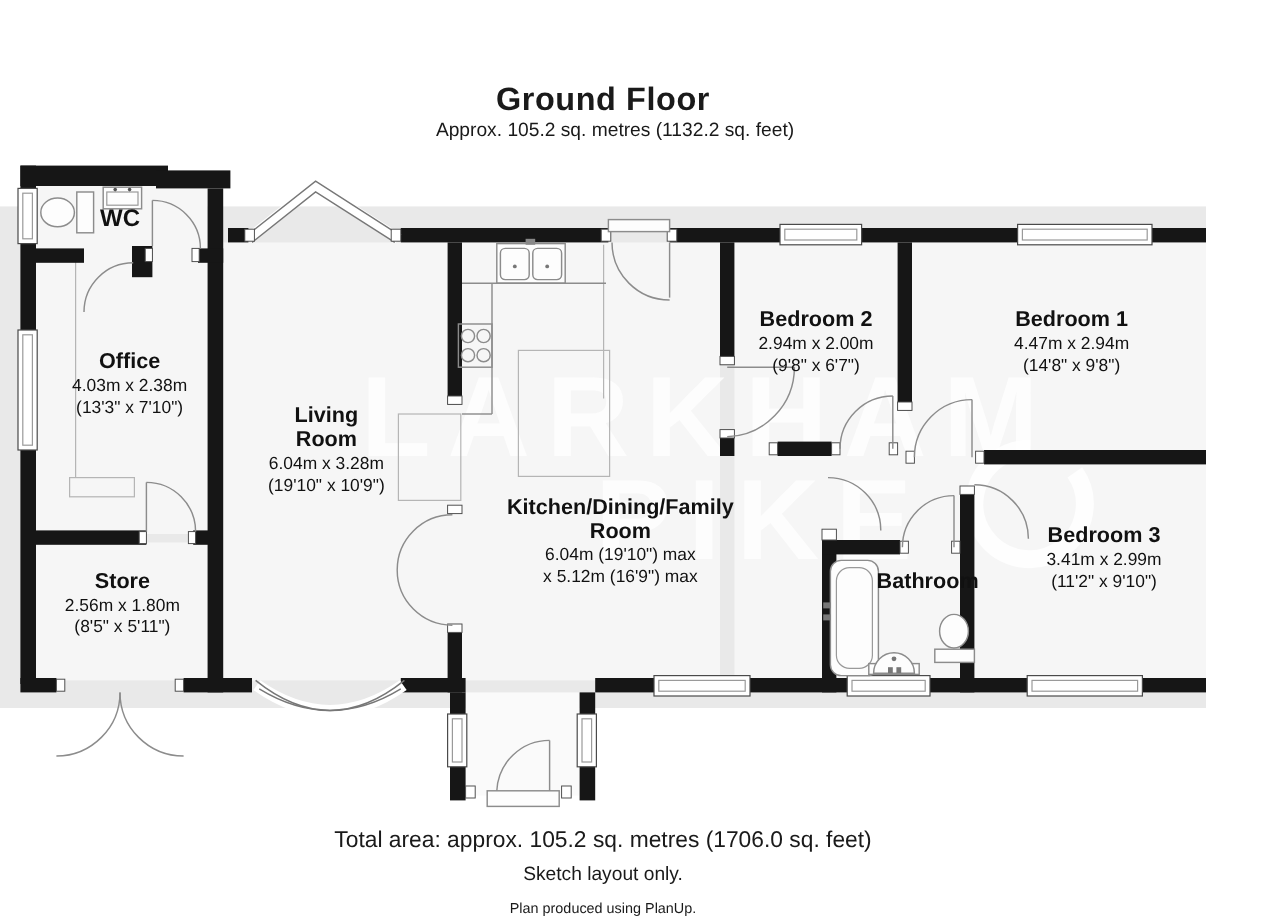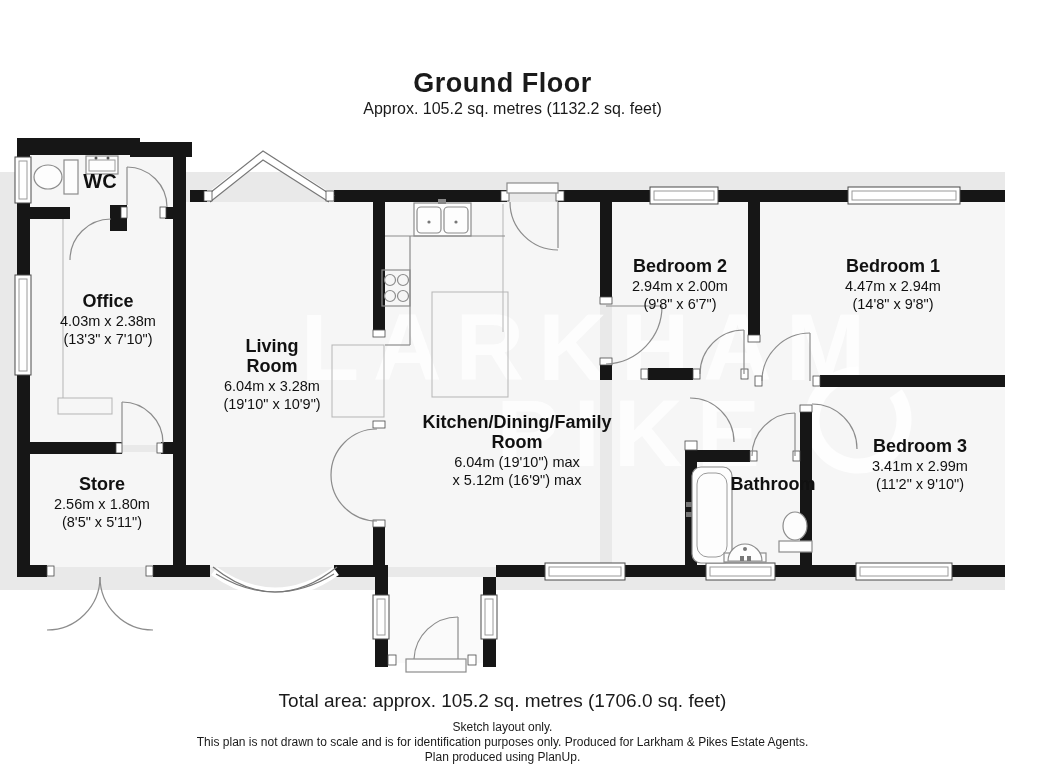--- a/index.html
+++ b/index.html
@@ -2,21 +2,21 @@
 <html><head>
 <meta charset="utf-8">
 <style>
   html,body{margin:0;padding:0;background:#fff;}
   #page{position:relative;width:1005px;height:767px;background:#fff;overflow:hidden;
         font-family:"Liberation Sans", sans-serif;color:#1a1a1a;}
   .ctr{position:absolute;left:0;right:0;text-align:center;}
   #title{top:68px;font-size:27px;font-weight:bold;letter-spacing:.5px;}
   #subtitle{top:100px;font-size:16px;padding-left:20px;}
   #total{top:690px;font-size:19px;}
-  #note1{top:720px;font-size:12px;text-align:center;}
+  #note1{top:720px;font-size:16px;text-align:center;}
   #note2{top:735px;font-size:12px;}
   #note3{top:750px;font-size:12px;}
   svg{position:absolute;top:0;left:0;}
   svg text{font-family:"Liberation Sans", sans-serif;fill:#111;}
   .rname{font-size:18px;font-weight:bold;}
   .rdim{font-size:14.5px;}
   .wall{fill:#161616;}
   .thin{stroke:#8c8c8c;stroke-width:1.2;fill:none;}
   .furn{stroke:#b5b5b5;stroke-width:1;fill:none;}
   .fix{stroke:#8c8c8c;stroke-width:1.2;fill:#fdfdfd;}
@@ -327,16 +327,15 @@
       <text class="rname" x="920" y="452" text-anchor="middle">Bedroom 3</text>
       <text class="rdim" x="920" y="471" text-anchor="middle">3.41m x 2.99m</text>
       <text class="rdim" x="920" y="489" text-anchor="middle">(11'2" x 9'10")</text>
 
       <text class="rname" x="773" y="490" text-anchor="middle">Bathroom</text>
     </g>
   </svg>
 
   <div id="total" class="ctr">Total area: approx. 105.2 sq. metres (1706.0 sq. feet)</div>
   <div id="note1" class="ctr">Sketch layout only.</div>
-  <div id="note2" class="ctr">This plan is not drawn to scale and is for identification purposes only. Produced for Larkham &amp; Pikes Estate Agents.</div>
   <div id="note3" class="ctr">Plan produced using PlanUp.</div>
 
 </div>
 
 </body></html>

